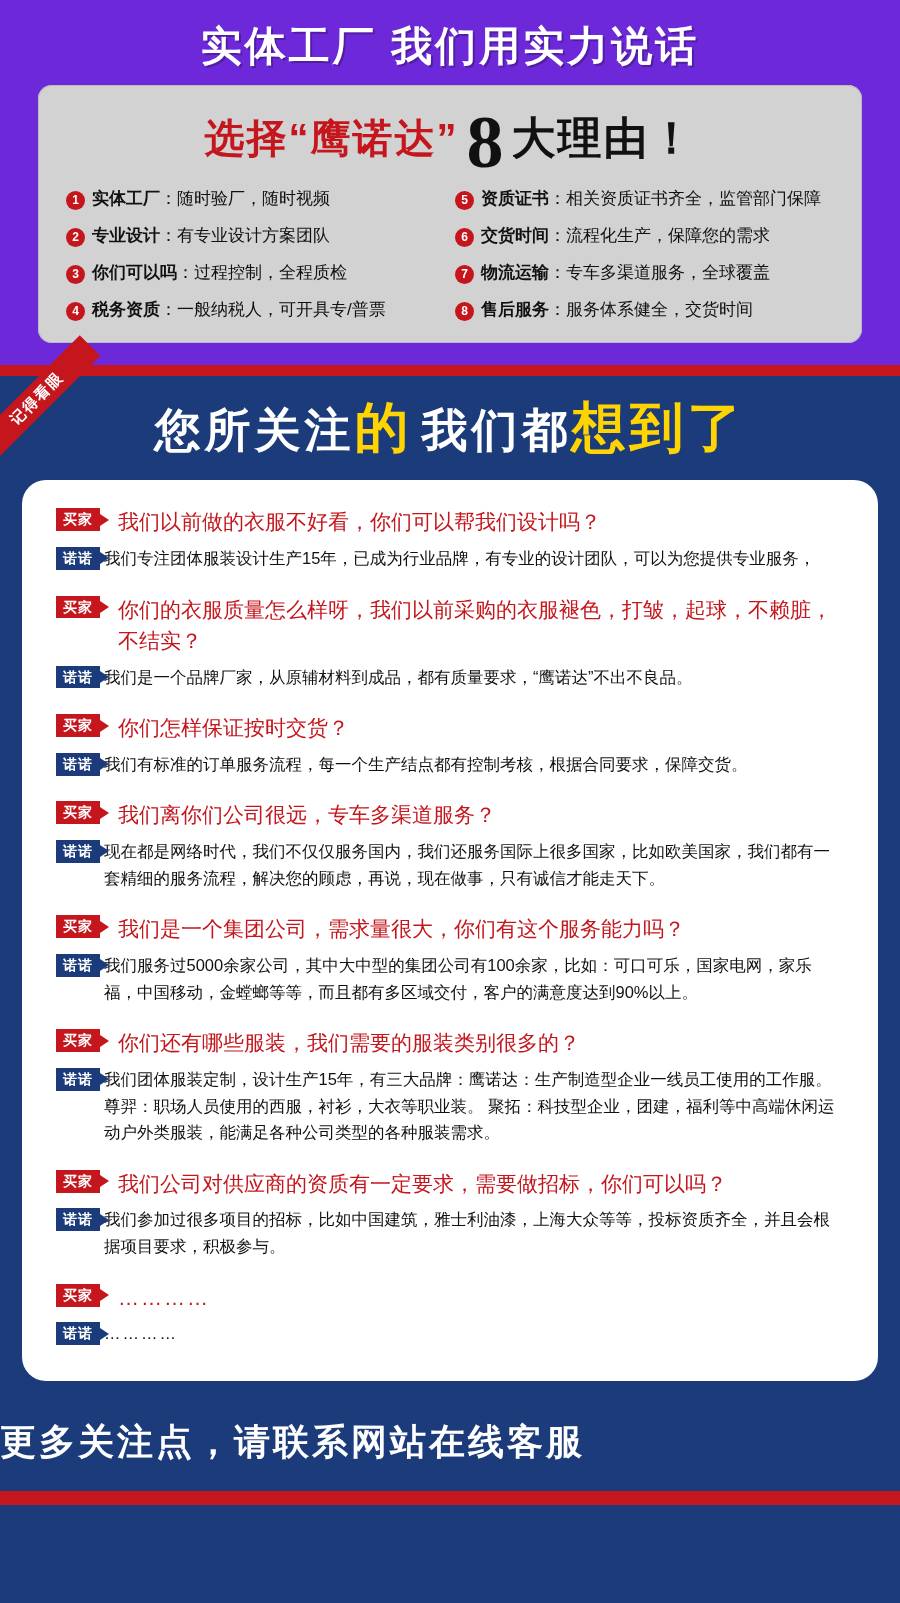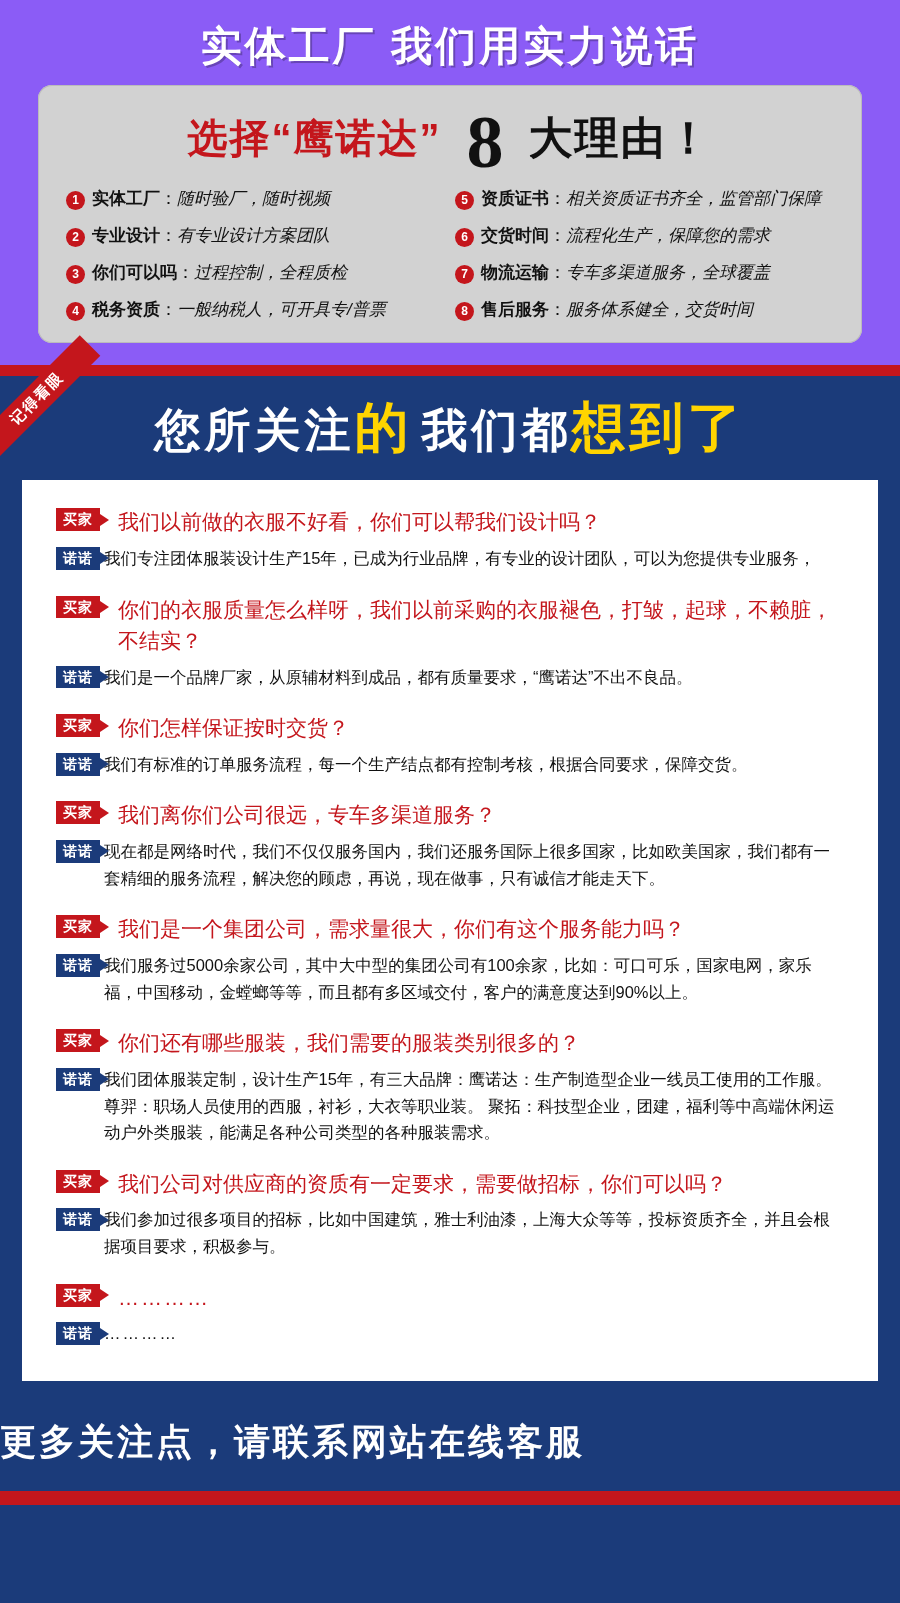--- a/index.html
+++ b/index.html
@@ -16,21 +16,21 @@
   .page {
     position: relative;
     width: 900px;
     height: 1603px;
     background: #1b3b7a;
   }
 
   
   .sec1 {
     position: relative;
-    background: #8b5cf6;
+    background: #6d28d9;
     padding: 18px 0 22px 0;
   }
   .sec1-title {
     text-align: center;
     color: #ffffff;
     font-size: 41px;
     font-weight: bold;
     letter-spacing: 3px;
     line-height: 1.1;
     margin: 6px 0 16px 0;
@@ -40,21 +40,21 @@
     margin: 0 38px;
     background: #d2d2d2;
     border-radius: 14px;
     padding: 18px 22px 20px 22px;
     box-shadow: inset 0 0 0 1px #bbbbbb;
   }
   .reasons-head {
     display: flex;
     align-items: center;
     justify-content: center;
-    gap: 21px;
+    gap: 4px;
     margin: 6px 0 16px 0;
     white-space: nowrap;
   }
   .rh-red {
     color: #c4161c;
     font-size: 40px;
     font-weight: bold;
     letter-spacing: 2px;
   }
   .rh-eight {
@@ -101,21 +101,21 @@
     align-items: center;
     justify-content: center;
     margin-top: 3px;
   }
   .r-label {
     font-weight: bold;
     color: #111111;
     white-space: nowrap;
   }
   .r-colon { color: #111111; }
-  .r-text { color: #111111; font-style: italic; }
+  .r-text { color: #111111; }
 
   
   .div-red {
     height: 11px;
     background: #c4161c;
   }
 
   
   .sec2 {
     position: relative;
@@ -146,20 +146,21 @@
   }
   .t-white { color: #ffffff; font-size: 46px; letter-spacing: 4px; }
   .t-yellow { color: #ffd400; font-size: 54px; letter-spacing: 4px; }
   .t-white2 { color: #ffffff; font-size: 46px; letter-spacing: 4px; }
   .t-yellow2 { color: #ffd400; font-size: 54px; letter-spacing: 4px; }
 
   .qa-box {
     margin: 0 22px;
     background: #ffffff;
     padding: 26px 34px 30px 34px;
+    border-radius: 24px;
   }
   .qa {
     margin-bottom: 22px;
   }
   .qa:last-child { margin-bottom: 4px; }
   .q-row, .a-row {
     display: flex;
     align-items: flex-start;
     gap: 0;
   }

